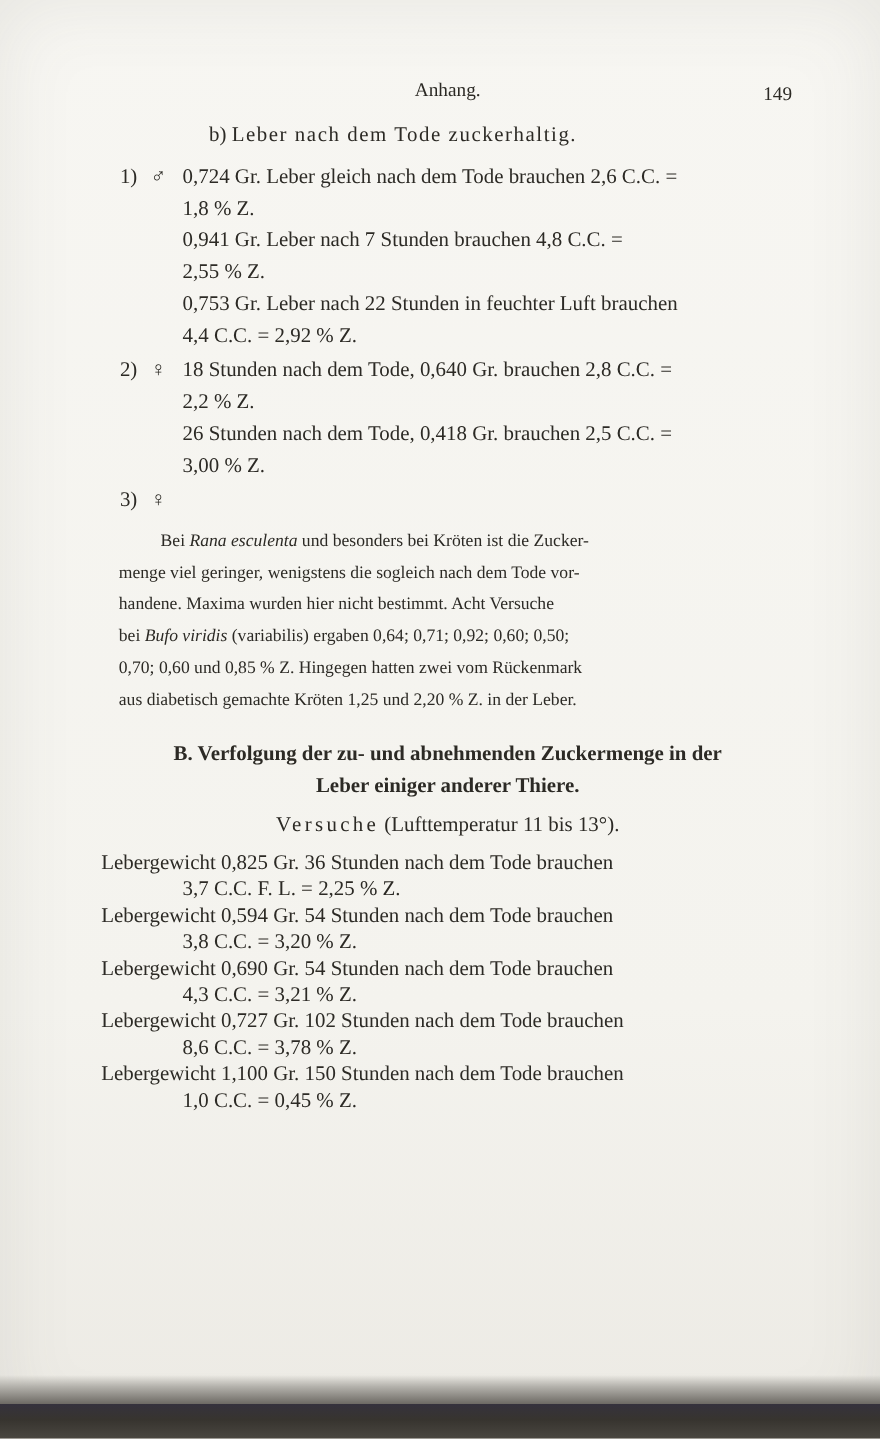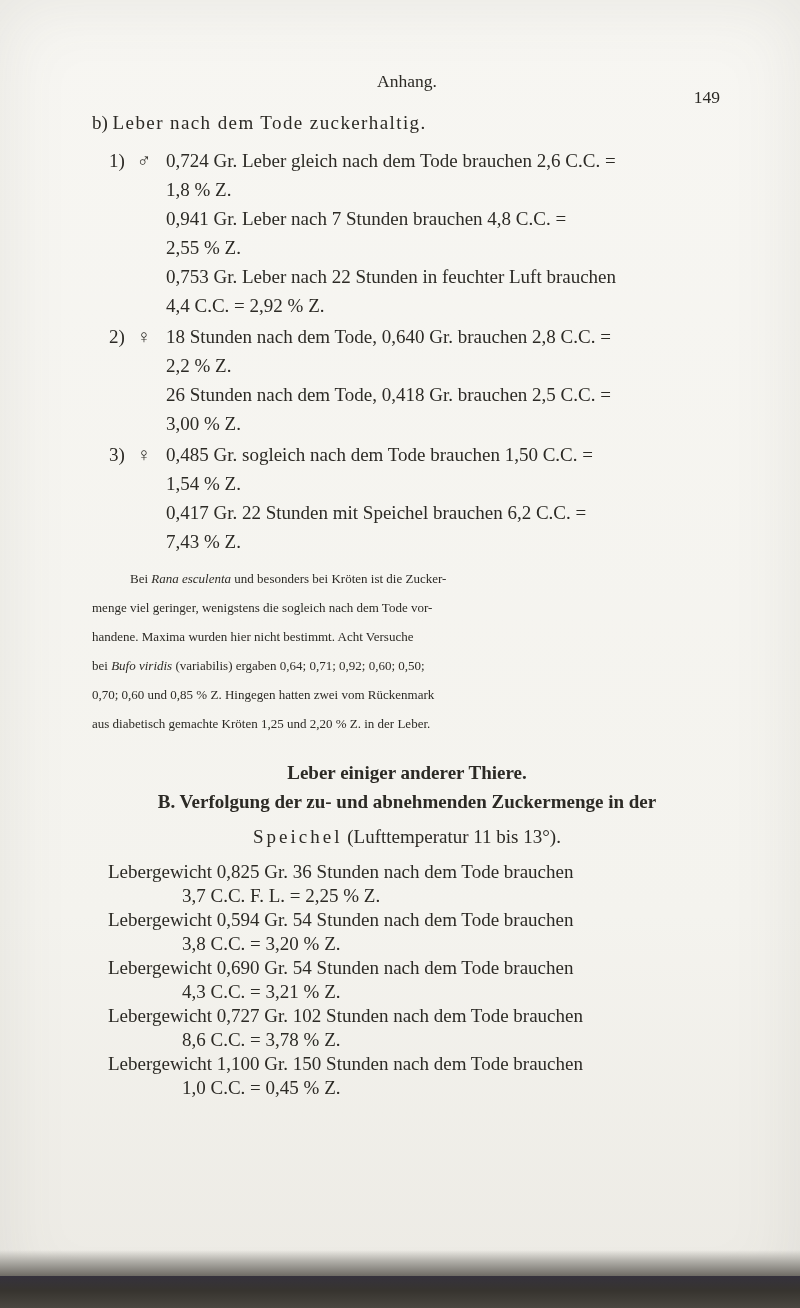--- a/index.html
+++ b/index.html
@@ -25,24 +25,25 @@
   }
   .header {
     position: relative;
     text-align: center;
     font-size: 17.5px;
     line-height: 22px;
   }
   .pagenum {
     position: absolute;
     right: 2px;
-    top: 16px;
+    top: 4px;
   }
   .sub-heading {
     margin-top: 18px;
+    margin-left: 98px;
     font-size: 19px;
     line-height: 26px;
   }
   .sub-heading .spaced { letter-spacing: 1.4px; }
   .items {
     margin-top: 10px;
     font-size: 19px;
     line-height: 29px;
   }
   .item { display: flex; margin-top: 2px; }
@@ -51,24 +52,25 @@
     box-sizing: border-box;
     padding-left: 17px;
     flex: 0 0 74px;
     display: flex;
   }
   .gender { margin-left: 12px; }
   .item-entries { flex: 1; }
   .entry { white-space: pre-line; }
   .paragraph {
     margin-top: 8px;
-    font-size: 13px;
+    font-size: 16px;
     line-height: 29px;
     text-indent: 38px;
     text-align: justify;
+    margin-left: 16px;
   }
   .em { font-style: italic; }
   .section-b-heading {
     margin-top: 20px;
     text-align: center;
     font-weight: bold;
     font-size: 19px;
     line-height: 29px;
   }
   .subheading-line {
@@ -80,21 +82,20 @@
   .subheading-line .animal { letter-spacing: 3px; }
   .b-entries {
     margin-top: 10px;
     font-size: 19px;
     line-height: 24px;
   }
   .b-entry {
     white-space: pre-line;
     padding-left: 74px;
     text-indent: -74px;
-    margin-left: 16px;
   }
   .scan-band {
     position: absolute;
     left: 0;
     right: 0;
     bottom: 0;
     height: 58px;
     background: linear-gradient(to bottom,
       rgba(190,188,182,0) 0%,
       #b4b2ac 18%,
@@ -148,39 +149,33 @@
           <div class="entry">26 Stunden nach dem Tode, 0,418 Gr. brauchen 2,5 C.C. =
 3,00 % Z.</div>
         </div>
       </div>
 
       <div class="item">
         <div class="item-marker">
           <span>3)</span>
           <span class="gender">♀</span>
         </div>
-        <div class="item-entries">
-          <div class="entry">0,485 Gr. sogleich nach dem Tode brauchen 1,50 C.C. =
-1,54 % Z.</div>
-          <div class="entry">0,417 Gr. 22 Stunden mit Speichel brauchen 6,2 C.C. =
-7,43 % Z.</div>
-        </div>
       </div>
 
     </div>
 
     <div class="paragraph"><span>Bei </span><span class="em">Rana esculenta</span><span> und besonders bei Kröten ist die Zucker-</span><br><span>menge viel geringer, wenigstens die sogleich nach dem Tode vor-</span><br><span>handene. Maxima wurden hier nicht bestimmt. Acht Versuche</span><br><span>bei </span><span class="em">Bufo viridis</span><span> (variabilis) ergaben 0,64; 0,71; 0,92; 0,60; 0,50;</span><br><span>0,70; 0,60 und 0,85 % Z. Hingegen hatten zwei vom Rückenmark</span><br><span>aus diabetisch gemachte Kröten 1,25 und 2,20 % Z. in der Leber.</span></div>
 
     <div class="section-b-heading">
+      <div>B. Verfolgung der zu- und abnehmenden Zuckermenge in der</div>
       <div>Leber einiger anderer Thiere.</div>
-      <div>B. Verfolgung der zu- und abnehmenden Zuckermenge in der</div>
     </div>
 
     <div class="subheading-line">
-      <span class="animal">Speichel</span><span> (Lufttemperatur 11 bis 13°).</span>
+      <span class="animal">Versuche</span><span> (Lufttemperatur 11 bis 13°).</span>
     </div>
 
     <div class="b-entries">
       <div class="b-entry">Lebergewicht 0,825 Gr. 36 Stunden nach dem Tode brauchen
 3,7 C.C. F. L. = 2,25 % Z.</div>
       <div class="b-entry">Lebergewicht 0,594 Gr. 54 Stunden nach dem Tode brauchen
 3,8 C.C. = 3,20 % Z.</div>
       <div class="b-entry">Lebergewicht 0,690 Gr. 54 Stunden nach dem Tode brauchen
 4,3 C.C. = 3,21 % Z.</div>
       <div class="b-entry">Lebergewicht 0,727 Gr. 102 Stunden nach dem Tode brauchen

